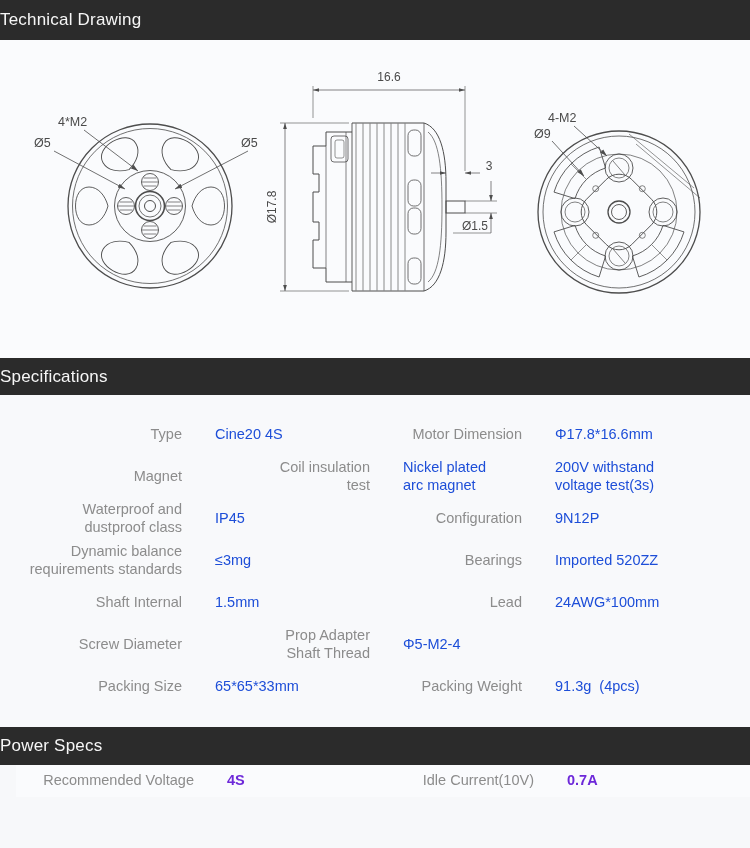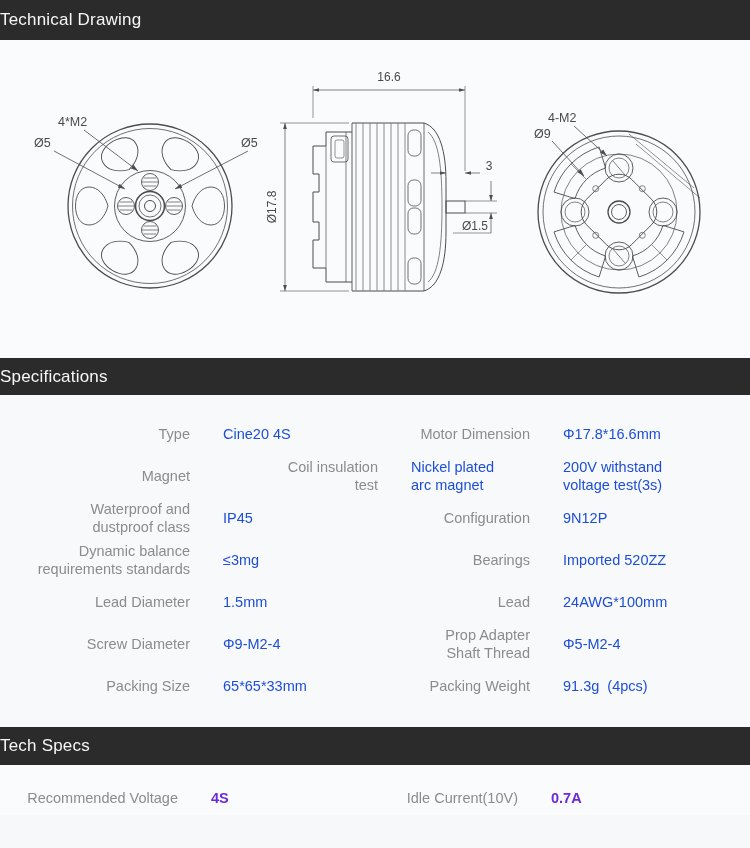--- a/index.html
+++ b/index.html
@@ -5,27 +5,27 @@
   html,body{margin:0;padding:0;background:#ffffff;font-family:"Liberation Sans",sans-serif;}
   .page{width:750px;height:848px;background:#f7f8fa;overflow:hidden;position:relative;}
   .bar{background:#2b2b2b;color:#f6f6f6;display:flex;align-items:center;
        font-size:17px;letter-spacing:.2px;font-weight:400;}
   .bar.b1{height:40px}
   .bar.b2{height:37px}
   .bar.b3{height:38px}
   .drawing{height:318px;background:#fafbfd;}
   .drawing svg{display:block;}
   .drawing text{font-family:"Liberation Sans",sans-serif;fill:#4a4a4a;}
-  .specs{padding:19px 12px;background:#f8f9fb;}
+  .specs{padding:19px 4px;background:#f8f9fb;}
   .row{display:grid;grid-template-columns:178px 155px 119px 1fr;column-gap:33px;
        min-height:42px;align-items:center;}
   .cell{font-size:14.5px;line-height:1.24;white-space:pre-line;}
   .lbl{color:#8c8c8c;text-align:right;}
   .val{color:#1d4ed8;}
-  .tech{padding:18px 0 0;background:#fafbfd;}
+  .tech{padding:0 0 0;background:#fafbfd;margin-left:16px;}
   .tech .row{min-height:32px;}
   .tech .lbl{white-space:nowrap;}
   .tech .val{font-weight:600;color:#6d28d9;}
 </style>
 </head>
 <body>
 
 <div class="page">
 
   <div class="bar b1">
@@ -225,42 +225,41 @@
       <div class="cell val">9N12P</div>
     </div>
     <div class="row">
       <div class="cell lbl">Dynamic balance
 requirements standards</div>
       <div class="cell val">≤3mg</div>
       <div class="cell lbl">Bearings</div>
       <div class="cell val">Imported 520ZZ</div>
     </div>
     <div class="row">
-      <div class="cell lbl">Lead Diameter</div>
+      <div class="cell lbl">Shaft Internal</div>
       <div class="cell val">1.5mm</div>
       <div class="cell lbl">Lead</div>
       <div class="cell val">24AWG*100mm</div>
     </div>
     <div class="row">
       <div class="cell lbl">Screw Diameter</div>
-      <div class="cell val">Φ9-M2-4</div>
       <div class="cell lbl">Prop Adapter
 Shaft Thread</div>
       <div class="cell val">Φ5-M2-4</div>
     </div>
     <div class="row">
       <div class="cell lbl">Packing Size</div>
       <div class="cell val">65*65*33mm</div>
       <div class="cell lbl">Packing Weight</div>
       <div class="cell val">91.3g&nbsp; (4pcs)</div>
     </div>
   </div>
 
   <div class="bar b3">
-    <span>Tech Specs</span>
+    <span>Power Specs</span>
   </div>
 
   <div class="specs tech">
     <div class="row">
       <div class="cell lbl">Recommended Voltage</div>
       <div class="cell val">4S</div>
       <div class="cell lbl">Idle Current(10V)</div>
       <div class="cell val">0.7A</div>
     </div>
   </div>

